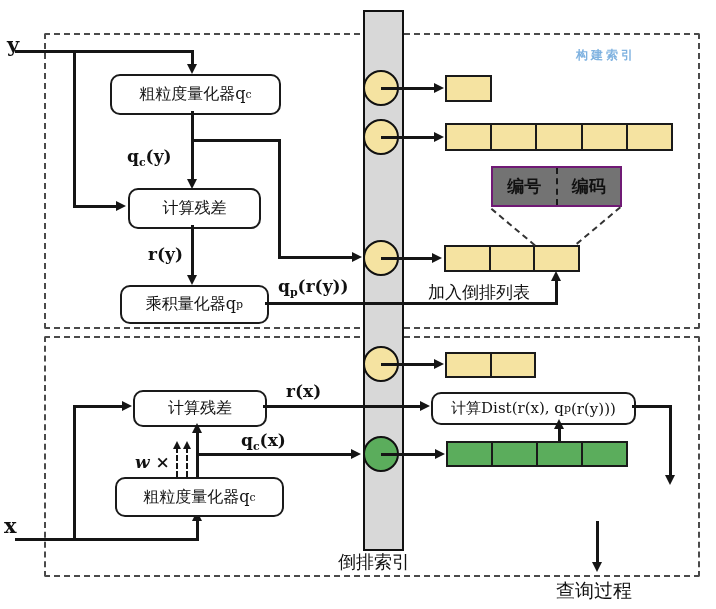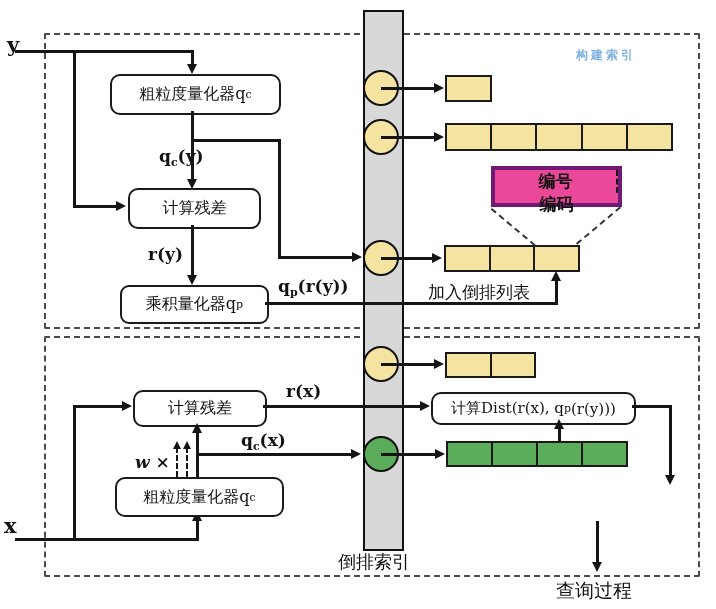--- a/index.html
+++ b/index.html
@@ -30,21 +30,21 @@
   .ah-r{position:absolute;width:0;height:0;border-top:5px solid transparent;border-bottom:5px solid transparent;border-left:10px solid #151515;}
   .ah-u{position:absolute;width:0;height:0;border-left:5px solid transparent;border-right:5px solid transparent;border-bottom:10px solid #151515;}
   .ah-d{position:absolute;width:0;height:0;border-left:5px solid transparent;border-right:5px solid transparent;border-top:10px solid #151515;}
   .ah-u.sm{border-left-width:4px;border-right-width:4px;border-bottom-width:8px;}
   
   .mlabel{position:absolute;font-family:"DejaVu Serif",serif;font-weight:bold;font-size:17px;color:#111;white-space:nowrap;}
   .biglabel{position:absolute;font-family:"DejaVu Serif",serif;font-weight:bold;font-size:21px;color:#111;}
   .cnlabel{position:absolute;font-weight:normal;font-size:17px;color:#111;font-family:"DejaVu Serif",serif;white-space:nowrap;}
   .sectitle{position:absolute;font-weight:bold;font-size:12px;color:#7fb2e0;font-family:"DejaVu Serif",serif;letter-spacing:3px;white-space:nowrap;}
   
-  .entry{position:absolute;background:#ec4899;border:4px solid #701a75;display:flex;box-sizing:border-box;flex-direction:column;}
+  .entry{position:absolute;background:#737373;border:2px solid #701a75;display:flex;box-sizing:border-box;}
   .entry .half{flex:1;display:flex;align-items:center;justify-content:center;font-size:17px;font-weight:bold;
                font-family:"DejaVu Serif",serif;color:#111;}
   .entry .half.first{border-right:2px dashed #1a1a1a;}
   .subscript{vertical-align:-4px;font-size:11px;}
 </style>
 </head>
 <body>
 
 <div id="canvas">
 
@@ -65,36 +65,36 @@
   <div class="hl" style="left:73px;top:205px;width:45px;"></div>
   <div class="ah-r" style="left:116px;top:201px;"></div>
 
   <div class="rbox" style="left:110px;top:74px;width:167px;height:37px;">
     <span>粗粒度量化器q</span>
       <span class="subscript">c</span>
   </div>
 
   <div class="vl" style="left:191px;top:111px;height:73px;"></div>
   <div class="ah-d" style="left:187px;top:179px;"></div>
-  <div class="mlabel" style="left:159px;top:146px;"><span>q</span><span class="subscript">c</span><span>(y)</span></div>
+  <div class="mlabel" style="left:127px;top:146px;"><span>q</span><span class="subscript">c</span><span>(y)</span></div>
 
   <div class="hl" style="left:191px;top:139px;width:89px;"></div>
   <div class="vl" style="left:278px;top:139px;height:119px;"></div>
   <div class="hl" style="left:278px;top:256px;width:75px;"></div>
   <div class="ah-r" style="left:352px;top:252px;"></div>
 
   <div class="rbox" style="left:128px;top:188px;width:129px;height:37px;">
     <span>计算残差</span>
   </div>
 
   <div class="vl" style="left:191px;top:225px;height:53px;"></div>
   <div class="ah-d" style="left:187px;top:275px;"></div>
   <div class="mlabel" style="left:148px;top:244px;">r(y)</div>
 
-  <div class="rbox" style="left:120px;top:285px;width:145px;height:35px;border-radius:9px;">
+  <div class="rbox" style="left:120px;top:285px;width:145px;height:35px;">
     <span>乘积量化器q</span>
       <span class="subscript">p</span>
   </div>
 
   <div class="hl" style="left:265px;top:302px;width:293px;"></div>
   <div class="vl" style="left:555px;top:278px;height:26px;"></div>
   <div class="ah-u" style="left:551px;top:271px;"></div>
   <div class="mlabel" style="left:278px;top:276px;"><span>q</span><span class="subscript">p</span><span>(r(y))</span></div>
   <div class="cnlabel" style="left:428px;top:281px;">加入倒排列表</div>
 

